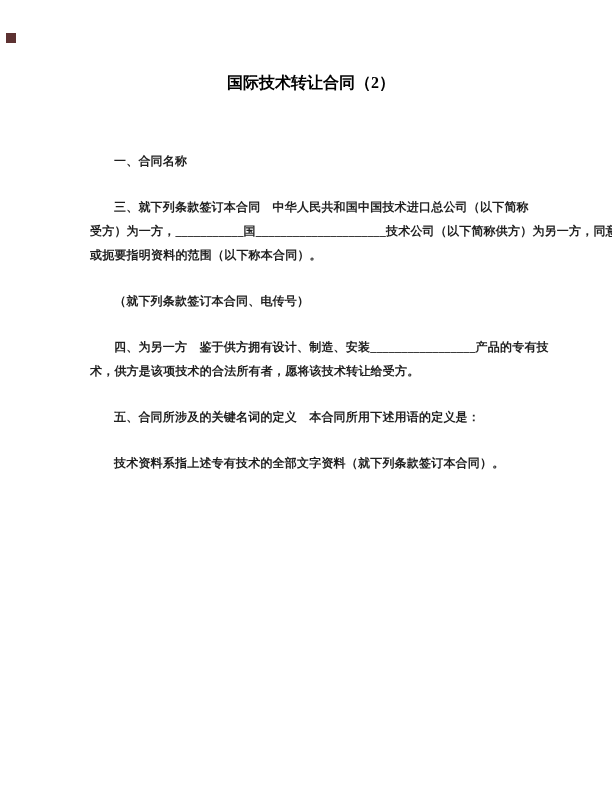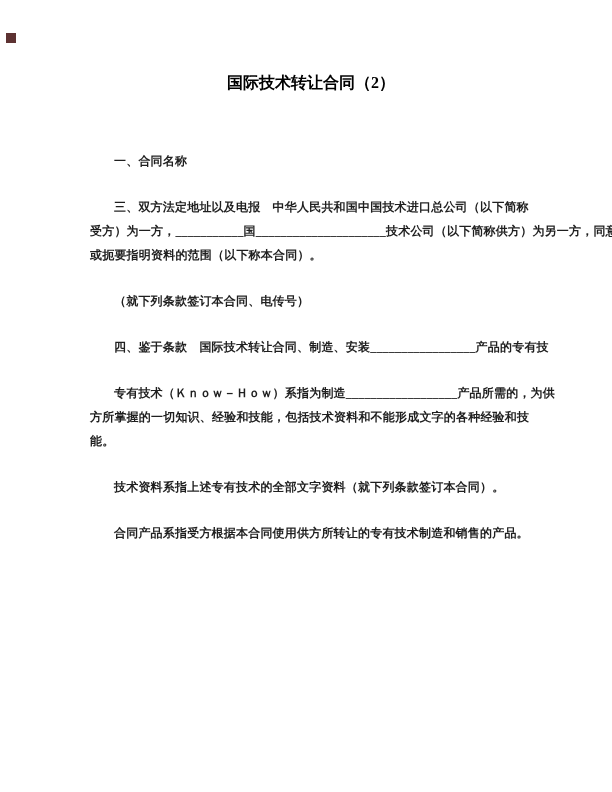--- a/index.html
+++ b/index.html
@@ -54,35 +54,31 @@
 <div class="page" style="color: rgb(31, 31, 31);">
   <div class="corner-mark" style="background: rgb(93, 50, 50);"></div>
   <h1 class="title">国际技术转让合同（2）</h1>
   <div>
       <div class="para">
         <div class="line first">一、合同名称</div>
       </div>
       <div class="para">
       </div>
       <div class="para">
-        <div class="line first">三、双方法定地址以及电报　中华人民共和国中国技术进口总公司（以下简称</div>
+        <div class="line first">三、就下列条款签订本合同　中华人民共和国中国技术进口总公司（以下简称</div>
         <div class="line">受方）为一方，___________国_____________________技术公司（以下简称供方）为另一方，同意</div>
         <div class="line">或扼要指明资料的范围（以下称本合同）。</div>
       </div>
       <div class="para">
         <div class="line first">（就下列条款签订本合同、电传号）</div>
       </div>
       <div class="para">
-        <div class="line first">四、鉴于条款　国际技术转让合同、制造、安装_________________产品的专有技</div>
+        <div class="line first">四、为另一方　鉴于供方拥有设计、制造、安装_________________产品的专有技</div>
+        <div class="line">术，供方是该项技术的合法所有者，愿将该技术转让给受方。</div>
       </div>
       <div class="para">
-        <div class="line first">专有技术（Ｋｎｏｗ－Ｈｏｗ）系指为制造__________________产品所需的，为供</div>
-        <div class="line">方所掌握的一切知识、经验和技能，包括技术资料和不能形成文字的各种经验和技</div>
-        <div class="line">能。</div>
+        <div class="line first">五、合同所涉及的关键名词的定义　本合同所用下述用语的定义是：</div>
       </div>
       <div class="para">
         <div class="line first">技术资料系指上述专有技术的全部文字资料（就下列条款签订本合同）。</div>
-      </div>
-      <div class="para">
-        <div class="line first">合同产品系指受方根据本合同使用供方所转让的专有技术制造和销售的产品。</div>
       </div>
     </div>
 </div>
 
 </body></html>

